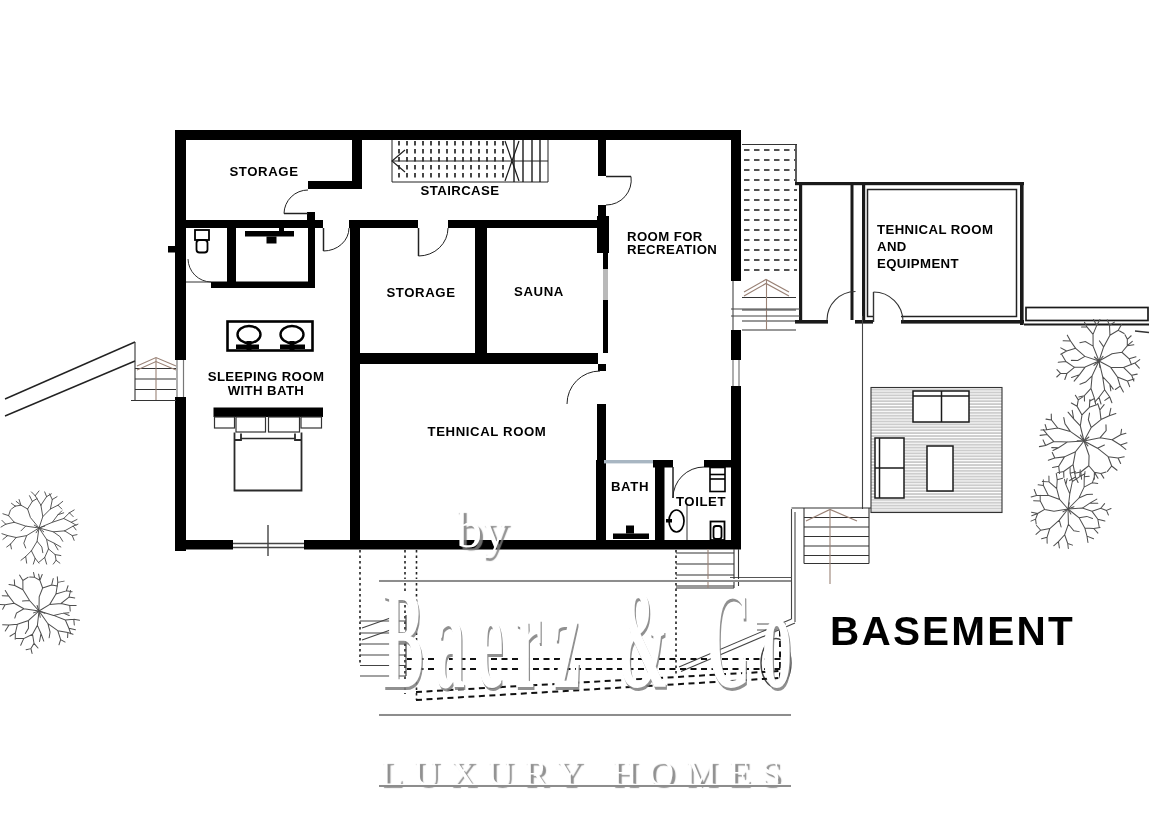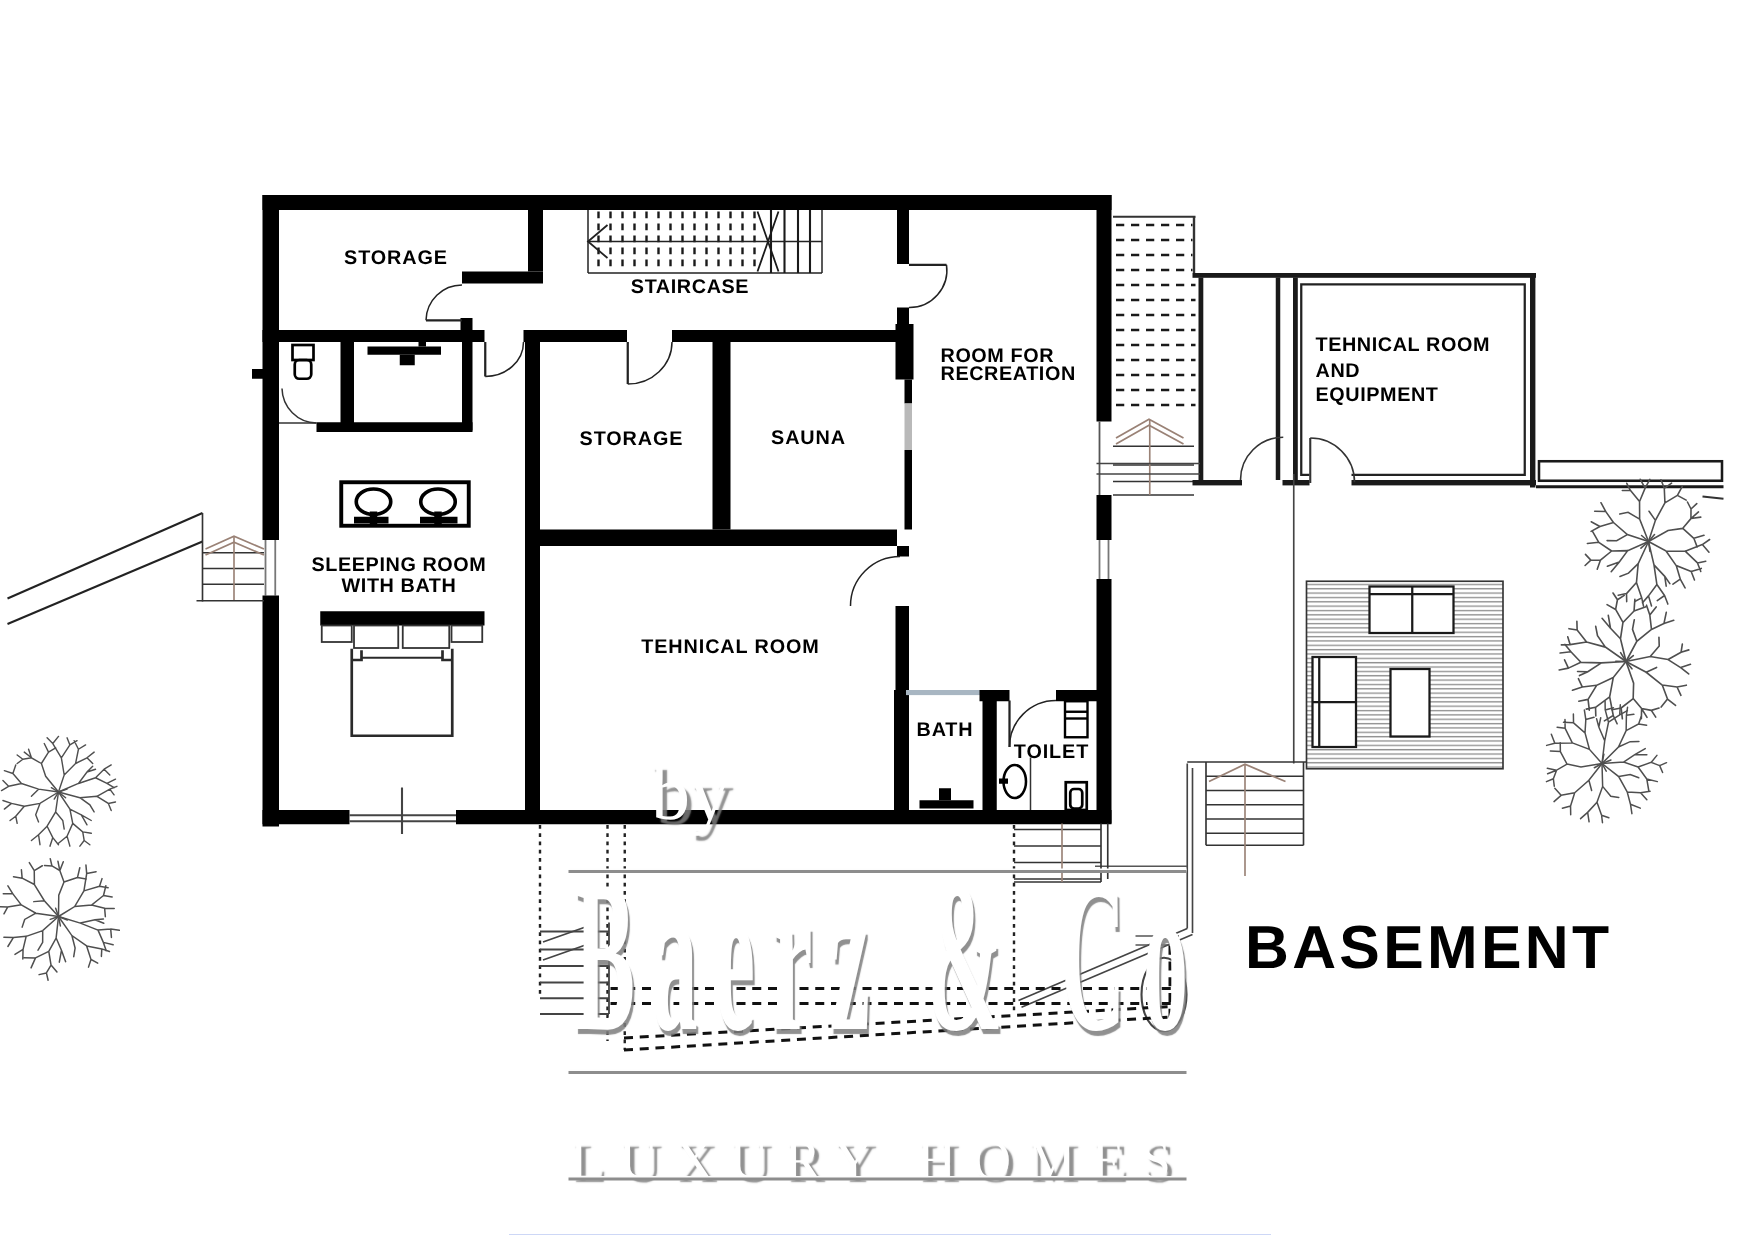--- a/index.html
+++ b/index.html
@@ -1,16 +1,16 @@
 <!DOCTYPE html>
 <html><head>
 <meta charset="utf-8">
 <style>
   html,body{margin:0;padding:0;background:#fff;}
-  #page{position:relative;width:1168px;height:823px;background:#1d4ed8;overflow:hidden;
+  #page{position:relative;width:1168px;height:823px;background:#b91c1c;overflow:hidden;
         font-family:"Liberation Sans", sans-serif;}
   svg text{font-family:"Liberation Sans", sans-serif;font-weight:bold;fill:#000;}
   .wm{position:absolute;font-family:"Liberation Serif", serif;color:#fff;line-height:1;
       text-shadow:3px 3px 1px rgba(125,125,125,0.85);white-space:nowrap;}
   .wline{position:absolute;height:2px;background:#8d8d8d;box-shadow:0 -1px 0 #fdfdfd;}
 </style>
 </head>
 <body>
 <div id="page">
 <svg width="1168" height="823" viewBox="0 0 1168 823" xmlns="http://www.w3.org/2000/svg">
@@ -450,21 +450,21 @@
 
 <use href="#tree" transform="translate(1099,361) rotate(100) scale(1.05)"></use>
 
 <use href="#tree" transform="translate(1084,441) rotate(200) scale(1.08)"></use>
 
 <use href="#tree" transform="translate(1068,509) rotate(300)"></use>
 
 <text x="830" y="645" font-size="40.5" letter-spacing="2.2">BASEMENT</text>
 </svg>
 
-<div class="wm" style="left:434px;top:504px;font-size:52px;">by</div>
+<div class="wm" style="left:456px;top:504px;font-size:52px;">by</div>
 
 <div class="wline" style="left:379px;top:580px;width:412px;"></div>
 
 <div class="wm" style="left:383px;top:567px;font-size:144px;font-weight:bold;letter-spacing:0.19em;transform:scaleX(0.42);transform-origin:0 0;">Baerz &amp; Co</div>
 
 <div class="wline" style="left:379px;top:714px;width:412px;"></div>
 
 <div class="wm" style="left:380px;top:727px;font-size:36px;letter-spacing:10.8px;margin-top:28px;">LUXURY HOMES</div>
 
 <div class="wline" style="left:379px;top:785px;width:412px;"></div>

